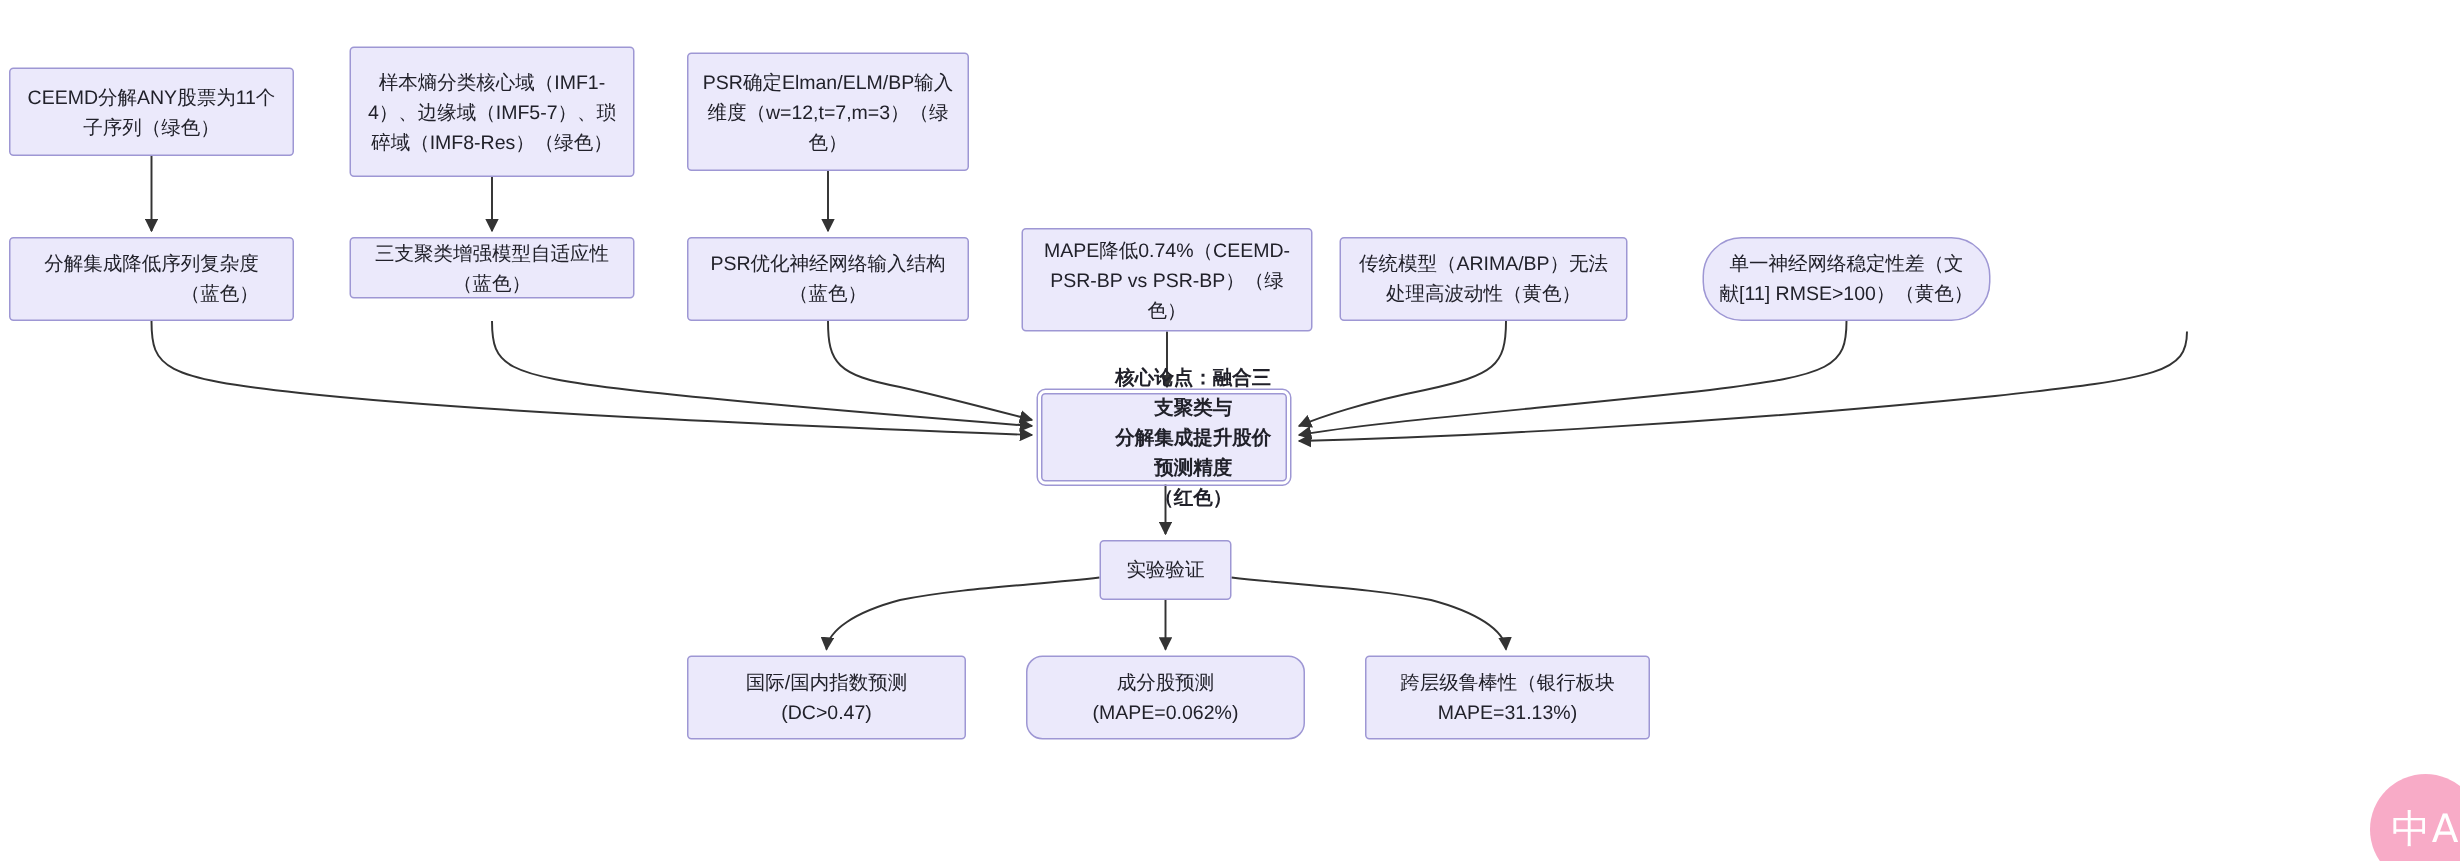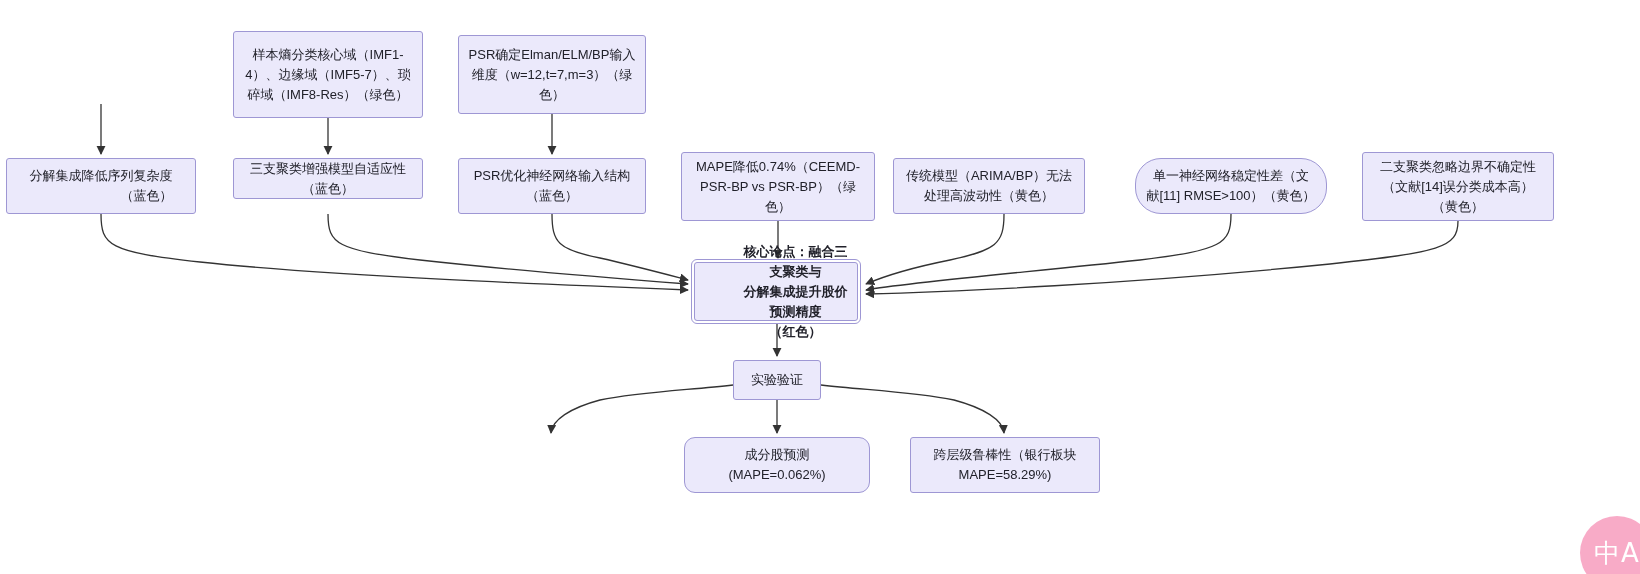--- a/index.html
+++ b/index.html
@@ -97,20 +97,24 @@
       <path d="M1458,221 C1458,248 1440,252 1330,264 C1130,284 950,292 866,294"></path>
 
       <path d="M777,323 L777,356"></path>
 
       <path d="M733,385 C690,390 640,392 600,400 C570,408 552,420 551,433"></path>
       <path d="M777,400 L777,433"></path>
       <path d="M821,385 C864,390 914,392 954,400 C984,408 1003,420 1004,433"></path>
     </g>
   </svg>
 
+  <div class="node" style="left:6px; top:45px; width:190px; height:59px;">
+    <span class="txt">CEEMD分解ANY股票为11个
+子序列（绿色）</span>
+  </div>
 
   <div class="node" style="left:233px; top:31px; width:190px; height:87px;">
     <span class="txt">样本熵分类核心域（IMF1-
 4）、边缘域（IMF5-7）、琐
 碎域（IMF8-Res）（绿色）</span>
   </div>
 
   <div class="node" style="left:458px; top:35px; width:188px; height:79px;">
     <span class="txt">PSR确定Elman/ELM/BP输入
 维度（w=12,t=7,m=3）（绿
@@ -141,42 +145,41 @@
   <div class="node" style="left:893px; top:158px; width:192px; height:56px;">
     <span class="txt">传统模型（ARIMA/BP）无法
 处理高波动性（黄色）</span>
   </div>
 
   <div class="node" style="left:1135px; top:158px; width:192px; height:56px;border-radius:26px;">
     <span class="txt">单一神经网络稳定性差（文
 献[11] RMSE&gt;100）（黄色）</span>
   </div>
 
-  <div class="node" style="left:1362px; top:152px; width:192px; height:69px;">
-    <span class="txt">二支聚类忽略边界不确定性
-（文献[14]误分类成本高）
-（黄色）</span>
-  </div>
 
   <div class="node core" style="left:694px; top:262px; width:164px; height:59px;padding-left:48px;">
     <span class="txt">核心论点：融合三支聚类与
 分解集成提升股价预测精度
 （红色）</span>
   </div>
 
   <div class="node" style="left:733px; top:360px; width:88px; height:40px;">
     <span class="txt">实验验证</span>
   </div>
 
+  <div class="node" style="left:458px; top:437px; width:186px; height:56px;">
+    <span class="txt">国际/国内指数预测
+(DC&gt;0.47)</span>
+  </div>
 
   <div class="node" style="left:684px; top:437px; width:186px; height:56px;border-radius:11px;">
     <span class="txt">成分股预测
 (MAPE=0.062%)</span>
   </div>
 
   <div class="node" style="left:910px; top:437px; width:190px; height:56px;">
     <span class="txt">跨层级鲁棒性（银行板块
-MAPE=58.29%)</span>
+MAPE=31.13%)</span>
   </div>
 
   <div class="watermark">中A</div>
 
 </div>
 
 </body></html>

